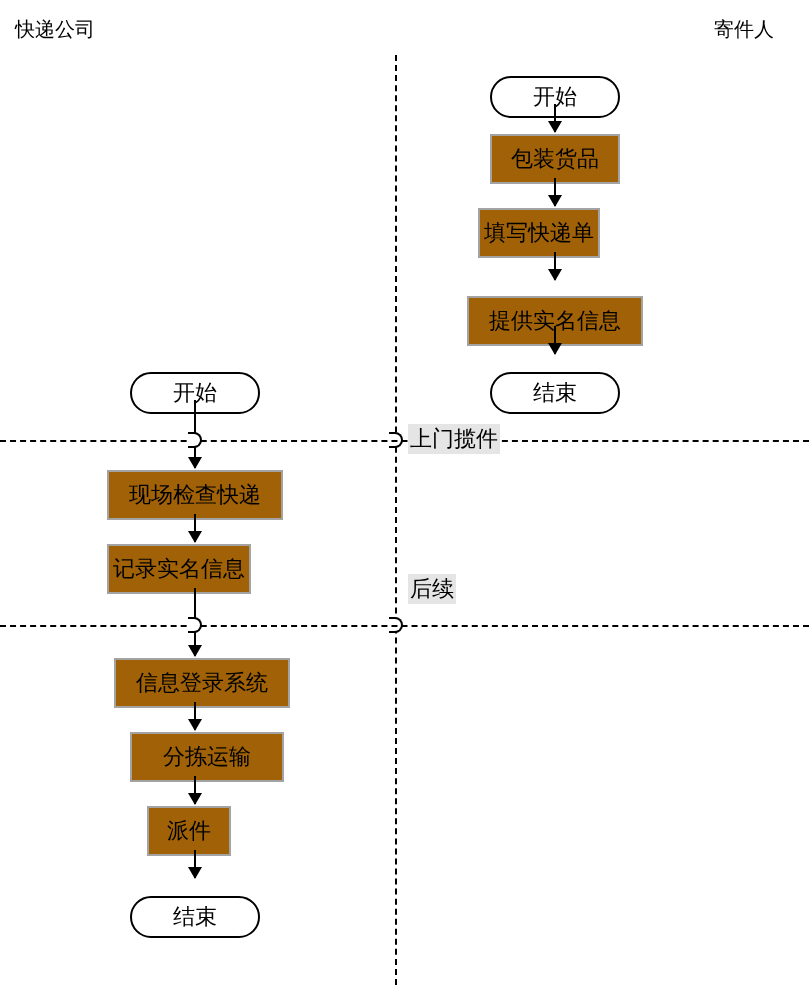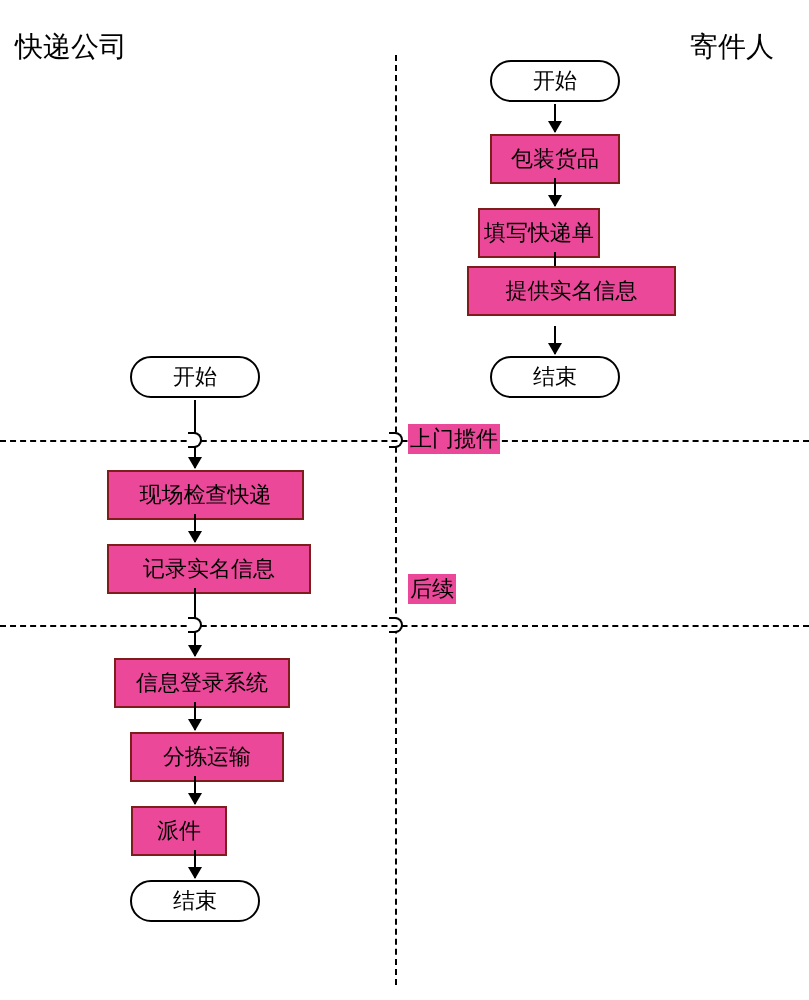--- a/index.html
+++ b/index.html
@@ -8,22 +8,22 @@
     width: 809px;
     height: 1000px;
     background: #fff;
     font-family: "SimSun", "Microsoft YaHei", sans-serif;
     font-size: 22px;
     color: #000;
     position: relative;
   }
   .swimlane-title {
     position: absolute;
-    top: 28px;
-    font-size: 28px;
+    top: 16px;
+    font-size: 20px;
   }
   #left-title { left: 15px; }
   #right-title { right: 35px; }
 
   
   .vdivider {
     position: absolute;
     left: 395px;
     top: 55px;
     width: 0;
@@ -46,46 +46,47 @@
   .hdivider {
     position: absolute;
     left: 0;
     width: 809px;
     height: 0;
     border-top: 2px dashed #000;
   }
   .section-label {
     position: absolute;
     left: 408px;
-    background: #ec4899;
+    background: #e5e5e5;
     padding: 0 2px;
     font-size: 22px;
   }
 
   
   .term {
     position: absolute;
     width: 130px;
     height: 42px;
     border: 2px solid #000;
     border-radius: 21px;
     display: flex;
     align-items: center;
     justify-content: center;
     background: #fff;
+    margin-top: 16px;
   }
   
   .proc {
     position: absolute;
-    border: 2px solid #7f1d1d;
+    border: 2px solid #a3a3a3;
     padding: 8px 14px;
     display: flex;
     align-items: center;
     justify-content: center;
-    background: #ec4899;
+    background: #a16207;
     white-space: nowrap;
   }
 
   
   .arrow {
     position: absolute;
     width: 2px;
     background: #000;
   }
   .arrow::after {
@@ -126,33 +127,33 @@
 
 <div class="hdivider" style="top:625px"></div>
 <div class="section-label" style="top:574px">后续</div>
 
 <div class="term" style="left:490px; top:60px">开始</div>
 <div class="arrow" style="left:554px; top:104px; height:28px"></div>
 <div class="proc" style="left:490px; top:134px; width:130px">包装货品</div>
 <div class="arrow" style="left:554px; top:178px; height:28px"></div>
 <div class="proc" style="left:478px; top:208px; width:122px">填写快递单</div>
 <div class="arrow" style="left:554px; top:252px; height:28px"></div>
-<div class="proc" style="left:467px; top:266px; width:209px">提供实名信息</div>
+<div class="proc" style="left:467px; top:296px; width:176px">提供实名信息</div>
 <div class="arrow" style="left:554px; top:326px; height:28px"></div>
 <div class="term" style="left:490px; top:356px">结束</div>
 
 <div class="term" style="left:130px; top:356px">开始</div>
 
 <div class="arrow" style="left:194px; top:400px; height:68px"></div>
 <div class="left-vgap" style="left:188px; top:432px"></div>
-<div class="proc" style="left:107px; top:470px; width:197px">现场检查快递</div>
+<div class="proc" style="left:107px; top:470px; width:176px">现场检查快递</div>
 <div class="arrow" style="left:194px; top:514px; height:28px"></div>
-<div class="proc" style="left:107px; top:544px; width:204px">记录实名信息</div>
+<div class="proc" style="left:107px; top:544px; width:144px">记录实名信息</div>
 
 <div class="arrow" style="left:194px; top:588px; height:68px"></div>
 <div class="left-vgap" style="left:188px; top:617px"></div>
 <div class="proc" style="left:114px; top:658px; width:176px">信息登录系统</div>
 <div class="arrow" style="left:194px; top:702px; height:28px"></div>
 <div class="proc" style="left:130px; top:732px; width:154px">分拣运输</div>
 <div class="arrow" style="left:194px; top:776px; height:28px"></div>
-<div class="proc" style="left:131px; top:806px; width:96px">派件</div>
+<div class="proc" style="left:147px; top:806px; width:84px">派件</div>
 <div class="arrow" style="left:194px; top:850px; height:28px"></div>
 <div class="term" style="left:130px; top:880px">结束</div>
 
 </body></html>

